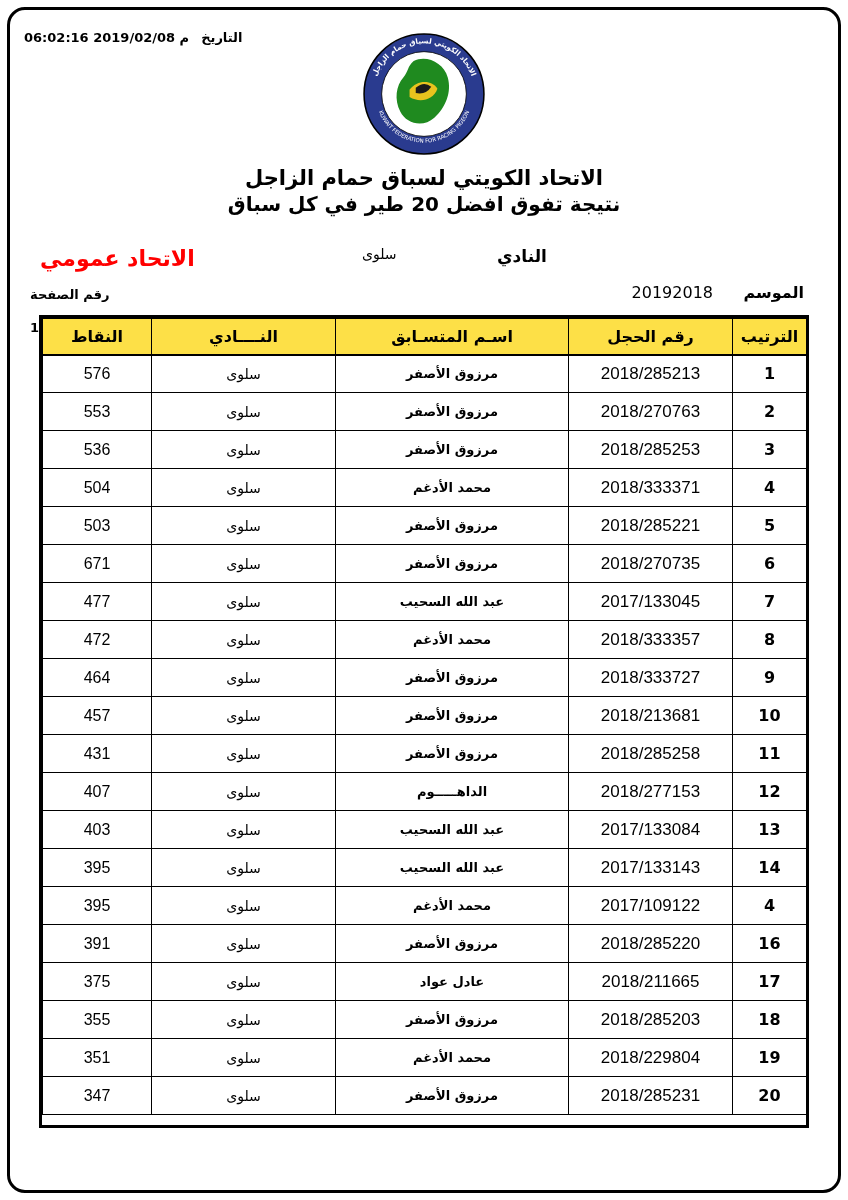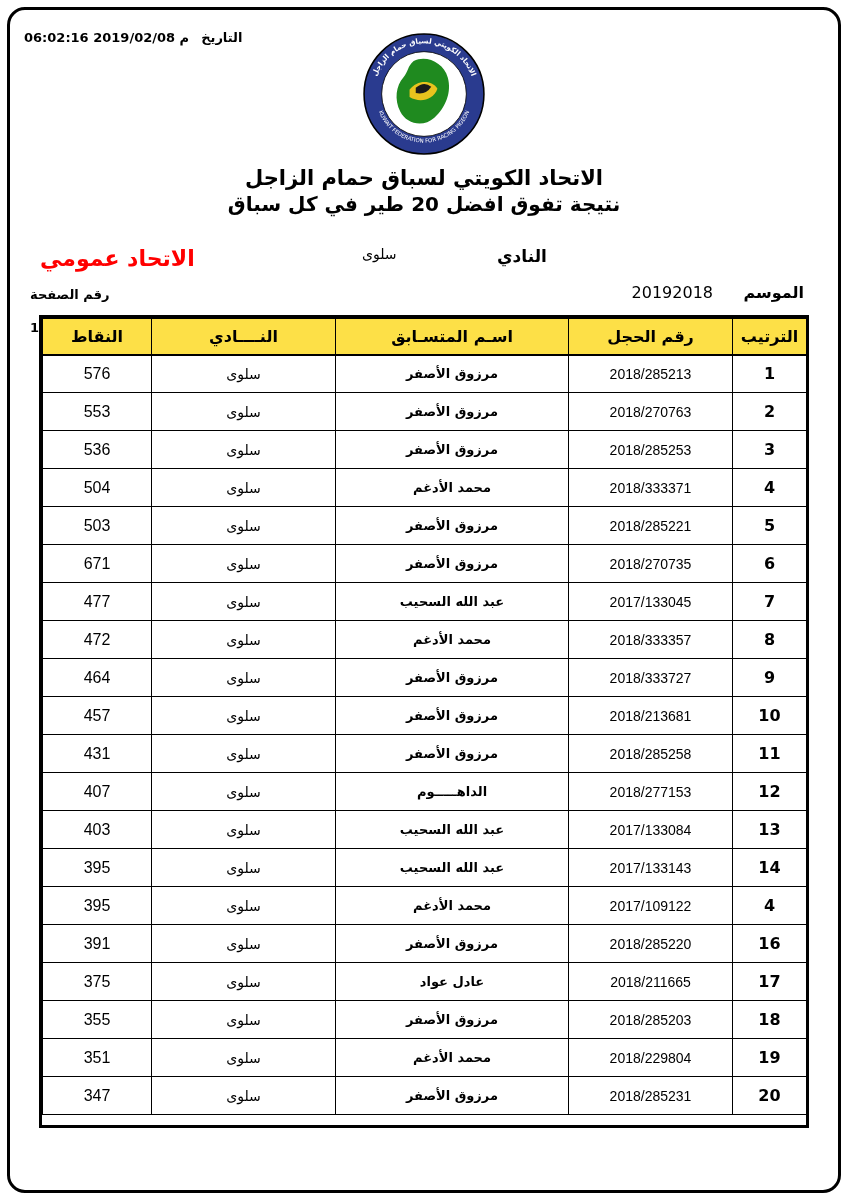--- a/index.html
+++ b/index.html
@@ -60,21 +60,21 @@
     text-align:center; vertical-align:middle;
     overflow:hidden; white-space:nowrap;
   }
   table.results thead th {
     background:#fde047; height:36px;
     font-size:16px; font-weight:bold;
     border-bottom:2px solid #000;
   }
   table.results tbody td { height:38px; }
   td.cell-rank { font-weight:bold; font-size:16px; }
-  td.cell-ring { direction:ltr; font-family:"Liberation Sans","DejaVu Sans",sans-serif; font-size:14px; }
+  td.cell-ring { direction:ltr; font-family:"Liberation Sans","DejaVu Sans",sans-serif; font-size:17px; }
   td.cell-name { font-weight:bold; font-size:13px; }
   td.cell-club { font-size:14px; }
   td.cell-points { font-size:16px; font-family:"Liberation Sans","DejaVu Sans",sans-serif; }
 </style>
 </head>
 <body>
 
 <div class="page-border"></div>
 
 <div class="date-line">

